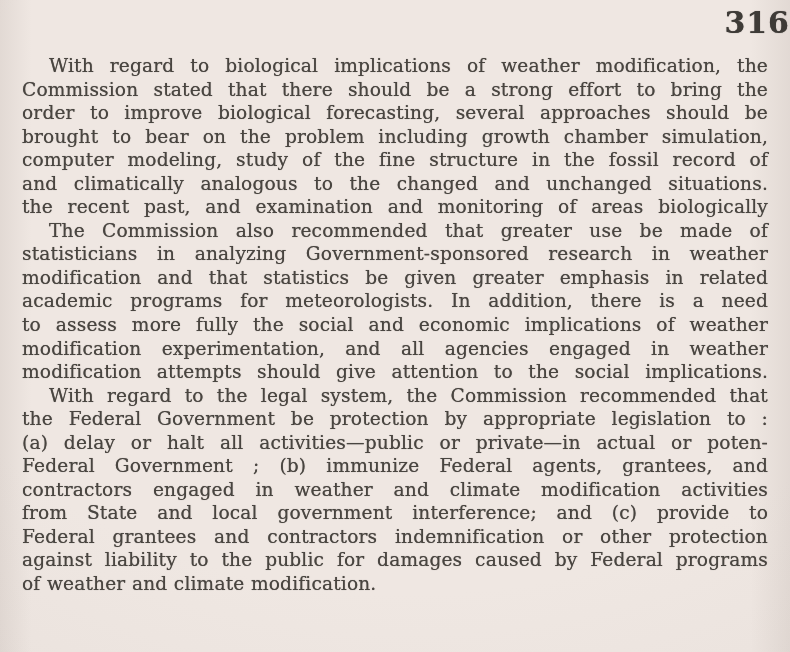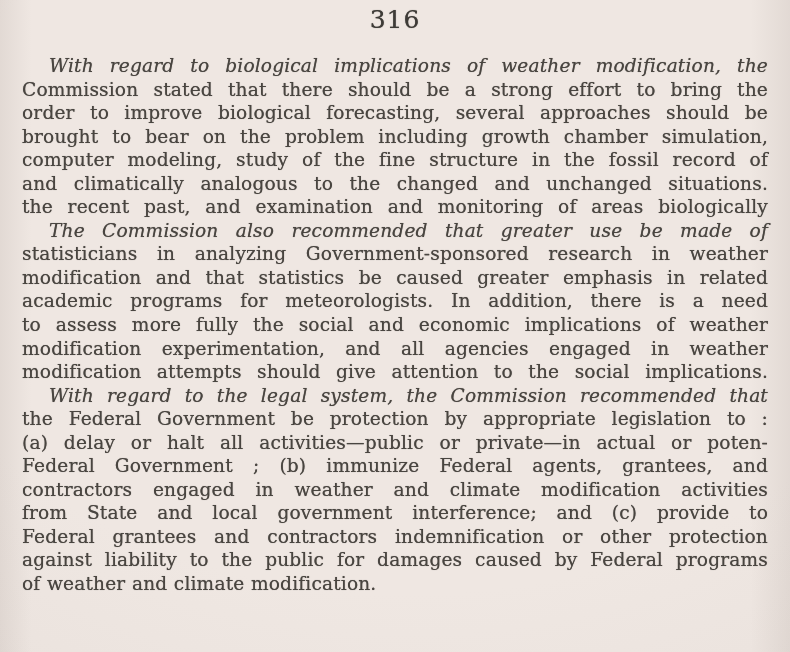--- a/index.html
+++ b/index.html
@@ -23,25 +23,26 @@
       radial-gradient(ellipse 130% 110% at 52% 36%,
         #efe7e2 50%,
         #eae2dd 78%,
         #e3dbd6 100%);
   }
   .page-number {
     position: absolute;
     top: 5px;
     left: 0;
     right: 0;
-    text-align: center;
-    font-size: 25px;
+    text-align: right;
+    font-size: 30px;
     letter-spacing: 1px;
     color: #3e3b37;
     text-shadow: 0 0 0.8px rgba(62, 59, 55, 0.8);
+    font-weight: bold;
   }
   .text-block {
     position: absolute;
     top: 54px;
     left: 22px;
     width: 746px;
   }
   .paragraph {
     margin: 0;
     padding: 0;
@@ -52,21 +53,20 @@
     letter-spacing: 0.15px;
     word-spacing: 0.5px;
     text-align: justify;
     text-align-last: justify;
     white-space: normal;
     color: #494540;
     text-shadow: 0 0 0.7px rgba(66, 62, 57, 0.75);
   }
   .line.first {
     text-indent: 27px;
-    font-style: italic;
   }
   .line.last {
     text-align-last: left;
   }
 </style>
 </head>
 <body>
 
 <div class="page">
   <div class="page-number">316</div>
@@ -79,21 +79,21 @@
       <div class="line">order to improve biological forecasting, several approaches should be</div>
       <div class="line">brought to bear on the problem including growth chamber simulation,</div>
       <div class="line">computer modeling, study of the fine structure in the fossil record of</div>
       <div class="line">and climatically analogous to the changed and unchanged situations.</div>
       <div class="line">the recent past, and examination and monitoring of areas biologically</div>
     </div>
 
     <div class="paragraph">
       <div class="line first">The Commission also recommended that greater use be made of</div>
       <div class="line">statisticians in analyzing Government-sponsored research in weather</div>
-      <div class="line">modification and that statistics be caused greater emphasis in related</div>
+      <div class="line">modification and that statistics be given greater emphasis in related</div>
       <div class="line">academic programs for meteorologists. In addition, there is a need</div>
       <div class="line">to assess more fully the social and economic implications of weather</div>
       <div class="line">modification experimentation, and all agencies engaged in weather</div>
       <div class="line">modification attempts should give attention to the social implications.</div>
     </div>
 
     <div class="paragraph">
       <div class="line first">With regard to the legal system, the Commission recommended that</div>
       <div class="line">the Federal Government be protection by appropriate legislation to :</div>
       <div class="line">(a) delay or halt all activities—public or private—in actual or poten-</div>

